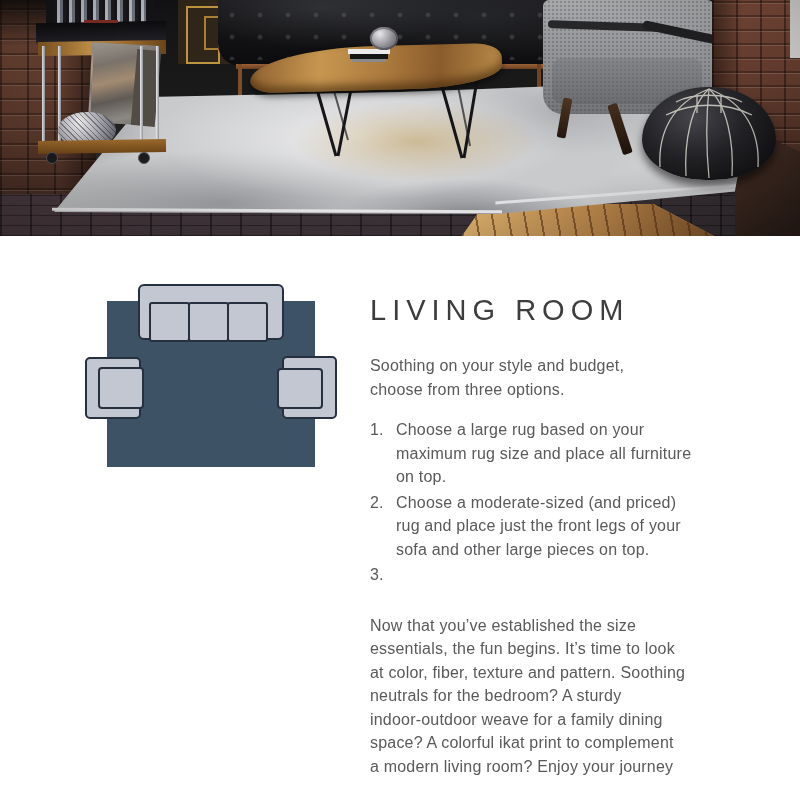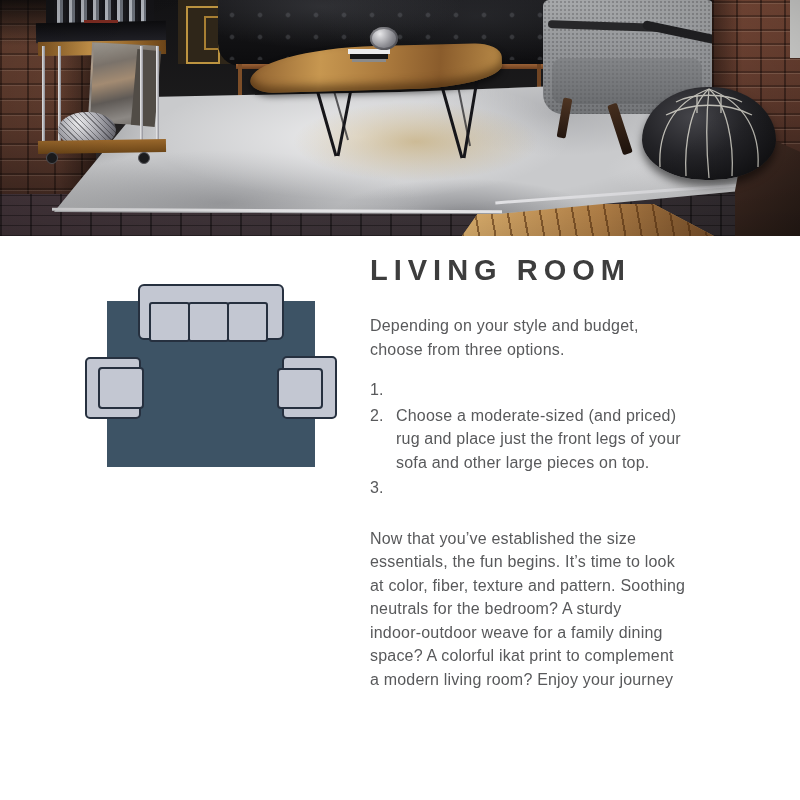--- a/index.html
+++ b/index.html
@@ -137,21 +137,21 @@
     background:var(--diagram-furniture-fill,#c3c7d2);border:2px solid var(--diagram-furniture-outline,#26303f);}
   .d-chair-l{left:85px;top:121px;width:56px;height:62px;border-radius:5px;
     background:var(--diagram-furniture-fill,#c3c7d2);border:2px solid var(--diagram-furniture-outline,#26303f);}
   .d-chair-l-seat{left:98px;top:131px;width:46px;height:42px;border-radius:4px;
     background:var(--diagram-furniture-fill,#c3c7d2);border:2px solid var(--diagram-furniture-outline,#26303f);}
   .d-chair-r{left:282px;top:120px;width:55px;height:63px;border-radius:5px;
     background:var(--diagram-furniture-fill,#c3c7d2);border:2px solid var(--diagram-furniture-outline,#26303f);}
   .d-chair-r-seat{left:277px;top:132px;width:46px;height:41px;border-radius:4px;
     background:var(--diagram-furniture-fill,#c3c7d2);border:2px solid var(--diagram-furniture-outline,#26303f);}
   .article{position:absolute;left:370px;top:0;width:414px;}
-  .title{margin:20px 0 0 0;font-size:29px;font-weight:700;letter-spacing:6px;
+  .title{margin:60px 0 0 0;font-size:29px;font-weight:400;letter-spacing:6px;
     color:var(--heading-color,#3d3d3d);line-height:1;}
   .para{margin:0;font-size:16px;line-height:23.5px;letter-spacing:.2px;
     color:var(--body-color,#555);white-space:pre-line;}
   .intro{margin-top:29px;}
   .options{list-style:none;margin:17px 0 0 0;padding:0;}
   .option{display:flex;margin:0 0 2px 0;font-size:16px;line-height:23.5px;letter-spacing:.2px;
     color:var(--body-color,#555);}
   .num{width:26px;flex:0 0 26px;}
   .li-text{white-space:pre-line;}
   .outro{margin-top:27px;}
@@ -241,25 +241,28 @@
       <div class="d-sofa-back"></div>
       <div class="d-cushions">
         <div class="d-cushion"></div>
         <div class="d-cushion"></div>
         <div class="d-cushion"></div>
       </div>
     </div>
 
     <div class="article">
       <h1 class="title">LIVING ROOM</h1>
-      <p class="para intro">Depending on your style and budget,
+      <p class="para intro">Soothing on your style and budget,
 choose from three options.</p>
       <ol class="options">
         <li class="option">
           <span class="num">1.</span>
+          <span class="li-text">Choose a large rug based on your
+maximum rug size and place all furniture
+on top.</span>
         </li>
         <li class="option">
           <span class="num">2.</span>
           <span class="li-text">Choose a moderate-sized (and priced)
 rug and place just the front legs of your
 sofa and other large pieces on top.</span>
         </li>
         <li class="option">
           <span class="num">3.</span>
         </li>

